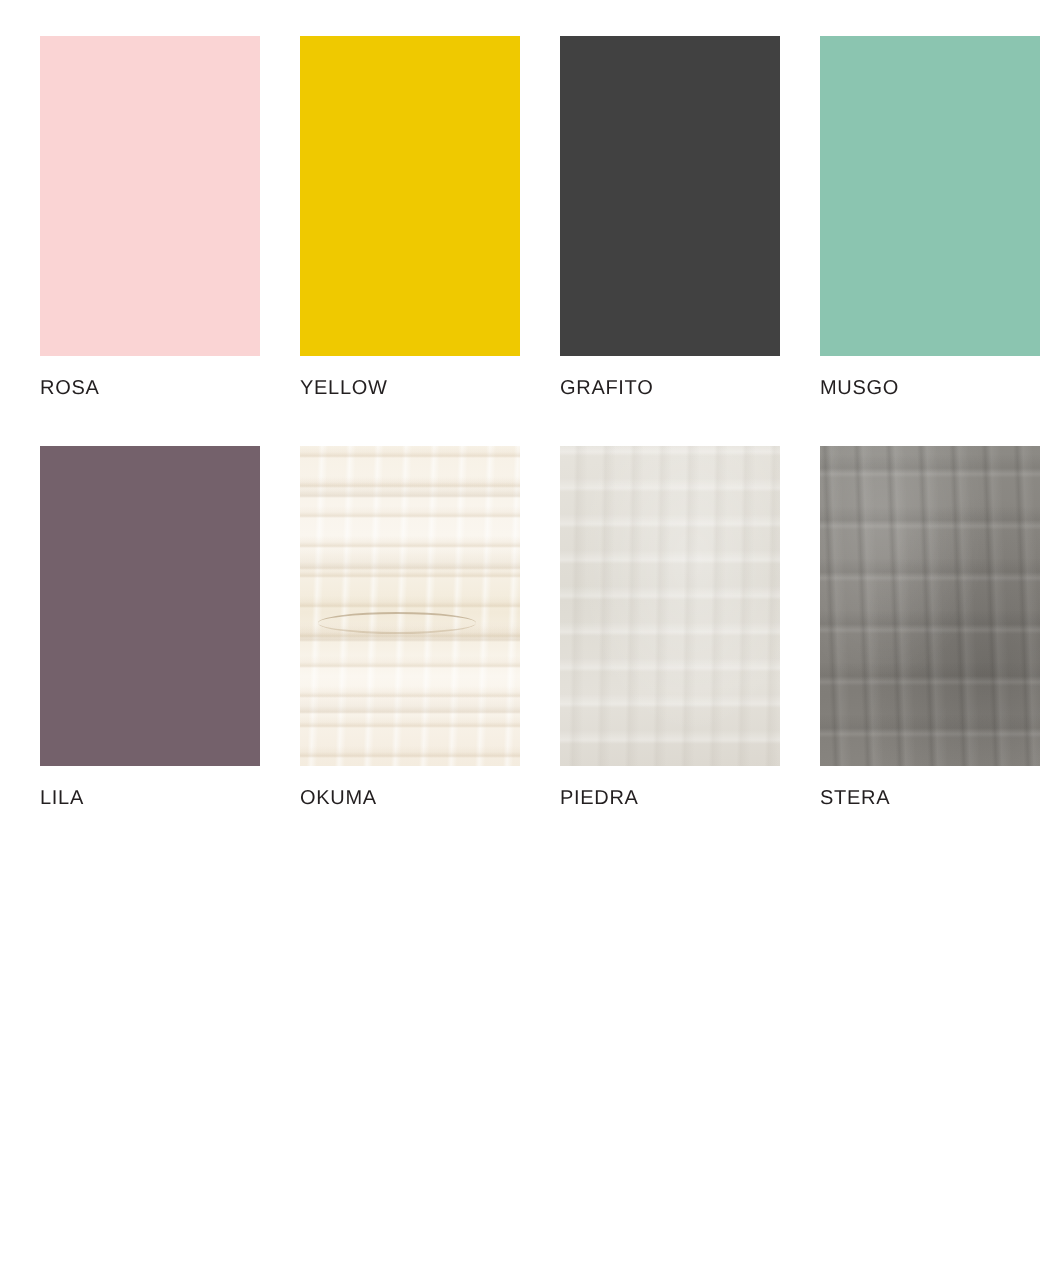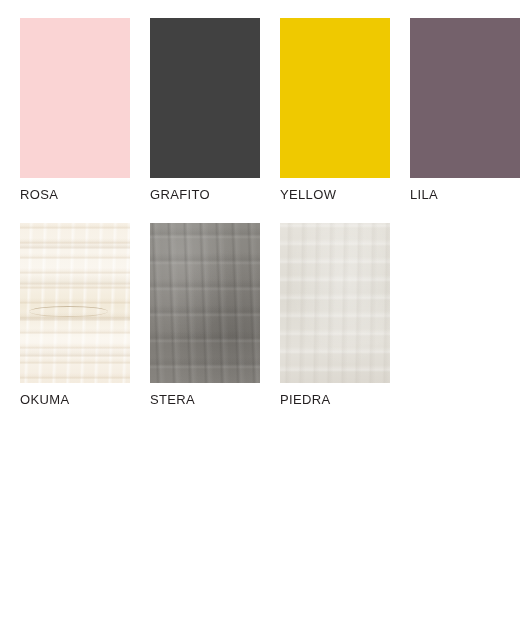--- a/index.html
+++ b/index.html
@@ -38,21 +38,21 @@
   .swatch-chip {
     width: 110px;
     height: 160px;
     flex: 0 0 160px;
     position: relative;
     overflow: hidden;
   }
 
   .swatch-label {
     margin-top: 11px;
-    font-size: 13px;
+    font-size: 10px;
     line-height: 12px;
     letter-spacing: 0.35px;
     color: #231f20;
     font-family: "Liberation Sans", sans-serif;
     text-transform: uppercase;
     white-space: nowrap;
   }
 
   
   .tex { position: absolute; inset: 0; }
@@ -168,53 +168,57 @@
 <body>
 
 <div class="palette-grid">
 
   <div class="swatch-cell">
     <div class="swatch-chip" style="background:#fad4d4;"></div>
     <div class="swatch-label">ROSA</div>
   </div>
 
   <div class="swatch-cell">
+    <div class="swatch-chip" style="background:#efc900;"></div>
+    <div class="swatch-label">YELLOW</div>
+  </div>
+
+  <div class="swatch-cell">
     <div class="swatch-chip" style="background:#414141;"></div>
     <div class="swatch-label">GRAFITO</div>
   </div>
 
   <div class="swatch-cell">
-    <div class="swatch-chip" style="background:#efc900;"></div>
-    <div class="swatch-label">YELLOW</div>
-  </div>
-
+    <div class="swatch-chip" style="background:#8bc5b0;"></div>
+    <div class="swatch-label">MUSGO</div>
+  </div>
 
 
   <div class="swatch-cell">
     <div class="swatch-chip" style="background:#74616b;"></div>
     <div class="swatch-label">LILA</div>
   </div>
 
 
 
   <div class="swatch-cell">
     <div class="swatch-chip" style="background:#f6efe3;">
       <div class="tex tex-wood-light"></div>
     </div>
     <div class="swatch-label">OKUMA</div>
   </div>
 
 
   <div class="swatch-cell">
+    <div class="swatch-chip" style="background:#e2dfd8;">
+      <div class="tex tex-stone-pale"></div>
+    </div>
+    <div class="swatch-label">PIEDRA</div>
+  </div>
+
+  <div class="swatch-cell">
     <div class="swatch-chip" style="background:#8a8884;">
       <div class="tex tex-concrete-grey"></div>
     </div>
     <div class="swatch-label">STERA</div>
   </div>
 
-  <div class="swatch-cell">
-    <div class="swatch-chip" style="background:#e2dfd8;">
-      <div class="tex tex-stone-pale"></div>
-    </div>
-    <div class="swatch-label">PIEDRA</div>
-  </div>
-
 </div>
 
 </body></html>

